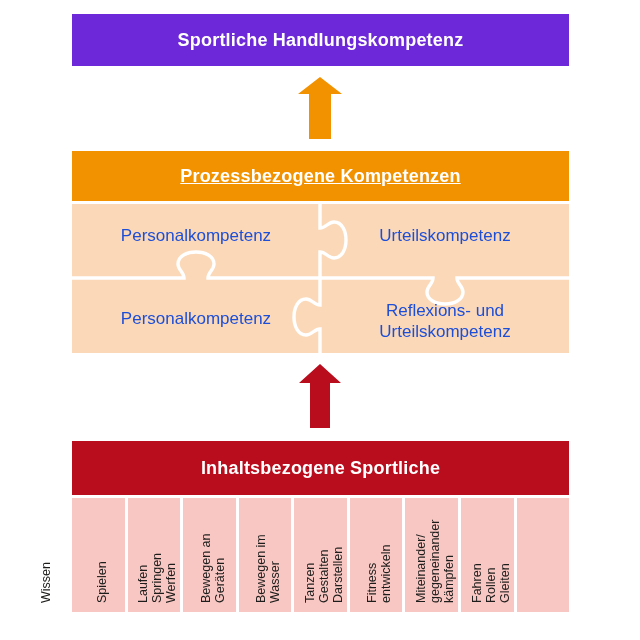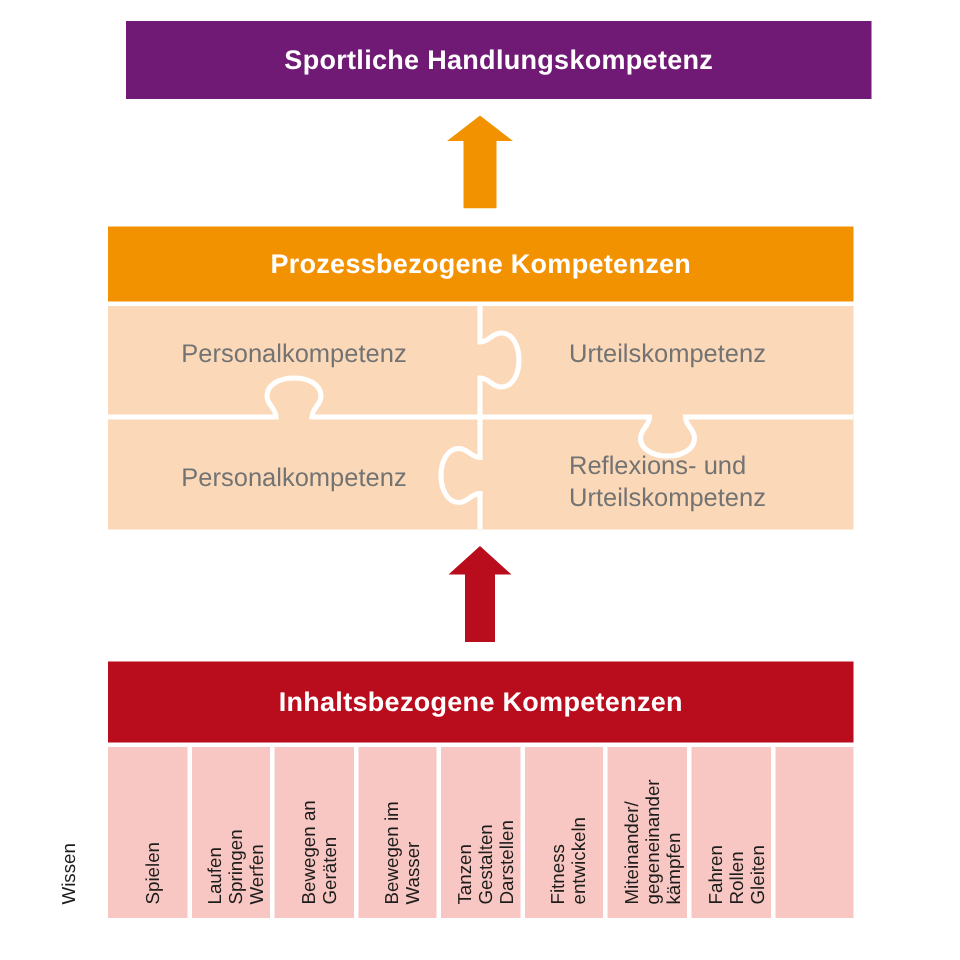--- a/index.html
+++ b/index.html
@@ -12,36 +12,36 @@
   }
   .abs { position: absolute; }
 
   .banner {
     left: 72px; width: 497px;
     display: flex; align-items: center; justify-content: center;
     color: #ffffff; font-weight: bold; font-size: 18px;
     letter-spacing: 0.2px;
   }
   #banner-top    { top: 14px;  height: 52px; }
-  #banner-proc   { top: 151px; height: 50px; }
+  #banner-proc   { top: 151px; height: 50px; text-decoration: underline; }
   #banner-cont   { top: 441px; height: 54px; }
 
   .arrow-svg { display: block; }
   #arrow-orange { left: 292px; top: 77px; }
   #arrow-red    { left: 292px; top: 364px; }
 
   #puzzle {
     left: 72px; top: 204px; width: 497px; height: 149px;
   }
   #puzzle svg { position: absolute; left: 0; top: 0; }
   .piece-label {
     position: absolute;
     display: flex; align-items: center; justify-content: center;
-    text-align: left;
-    color: #737373; font-size: 17px; line-height: 1.25;
+    text-align: center;
+    color: #1d4ed8; font-size: 17px; line-height: 1.25;
     white-space: pre-line;
   }
   #pl-1 { left: 0;     top: 0;    width: 248px; height: 74px; padding-bottom: 10px; box-sizing: border-box; }
   #pl-2 { left: 249px; top: 0;    width: 248px; height: 74px; padding-bottom: 10px; box-sizing: border-box; }
   #pl-3 { left: 0;     top: 75px; width: 248px; height: 74px; padding-top: 6px;  box-sizing: border-box; }
   #pl-4 { left: 249px; top: 75px; width: 248px; height: 74px; padding-top: 10px; box-sizing: border-box; }
 
   #columns {
     left: 72px; top: 498px; width: 497px; height: 114px;
     display: flex; gap: 3px;
@@ -53,21 +53,21 @@
     transform-origin: 0 100%;
     transform: rotate(-90deg);
     display: flex; flex-direction: column; justify-content: center;
     color: #1d1d1b; font-size: 12.5px; line-height: 1.12;
     white-space: pre-line; text-align: left;
   }
 </style>
 </head>
 <body>
 
-<div id="banner-top" class="abs banner" style="background-color: #701a75; margin-left: 12px;">
+<div id="banner-top" class="abs banner" style="background-color: #6d28d9;">
   <span>Sportliche Handlungskompetenz</span>
 </div>
 
 <svg id="arrow-orange" class="abs arrow-svg" width="56" height="62" viewBox="0 0 56 62">
   <polygon points="28,0 50,17 39,17 39,62 17,62 17,17 6,17" fill="#f39200"></polygon>
 </svg>
 
 <div id="banner-proc" class="abs banner" style="background-color: rgb(243, 146, 0);">
   <span>Prozessbezogene Kompetenzen</span>
 </div>
@@ -104,21 +104,21 @@
   <div id="pl-3" class="piece-label">Personalkompetenz</div>
   <div id="pl-4" class="piece-label">Reflexions- und
 Urteilskompetenz</div>
 </div>
 
 <svg id="arrow-red" class="abs arrow-svg" width="56" height="64" viewBox="0 0 56 64">
   <polygon points="28,0 49,19 38,19 38,64 18,64 18,19 7,19" fill="#b90c1c"></polygon>
 </svg>
 
 <div id="banner-cont" class="abs banner" style="background-color: rgb(185, 12, 28);">
-  <span>Inhaltsbezogene Kompetenzen</span>
+  <span>Inhaltsbezogene Sportliche</span>
 </div>
 
 <div id="columns" class="abs">
   <div class="col" style="background-color: rgb(248, 199, 195);">
     <div class="vlabel">Wissen</div>
   </div>
   <div class="col" style="background-color: rgb(248, 199, 195);">
     <div class="vlabel">Spielen</div>
   </div>
   <div class="col" style="background-color: rgb(248, 199, 195);">

